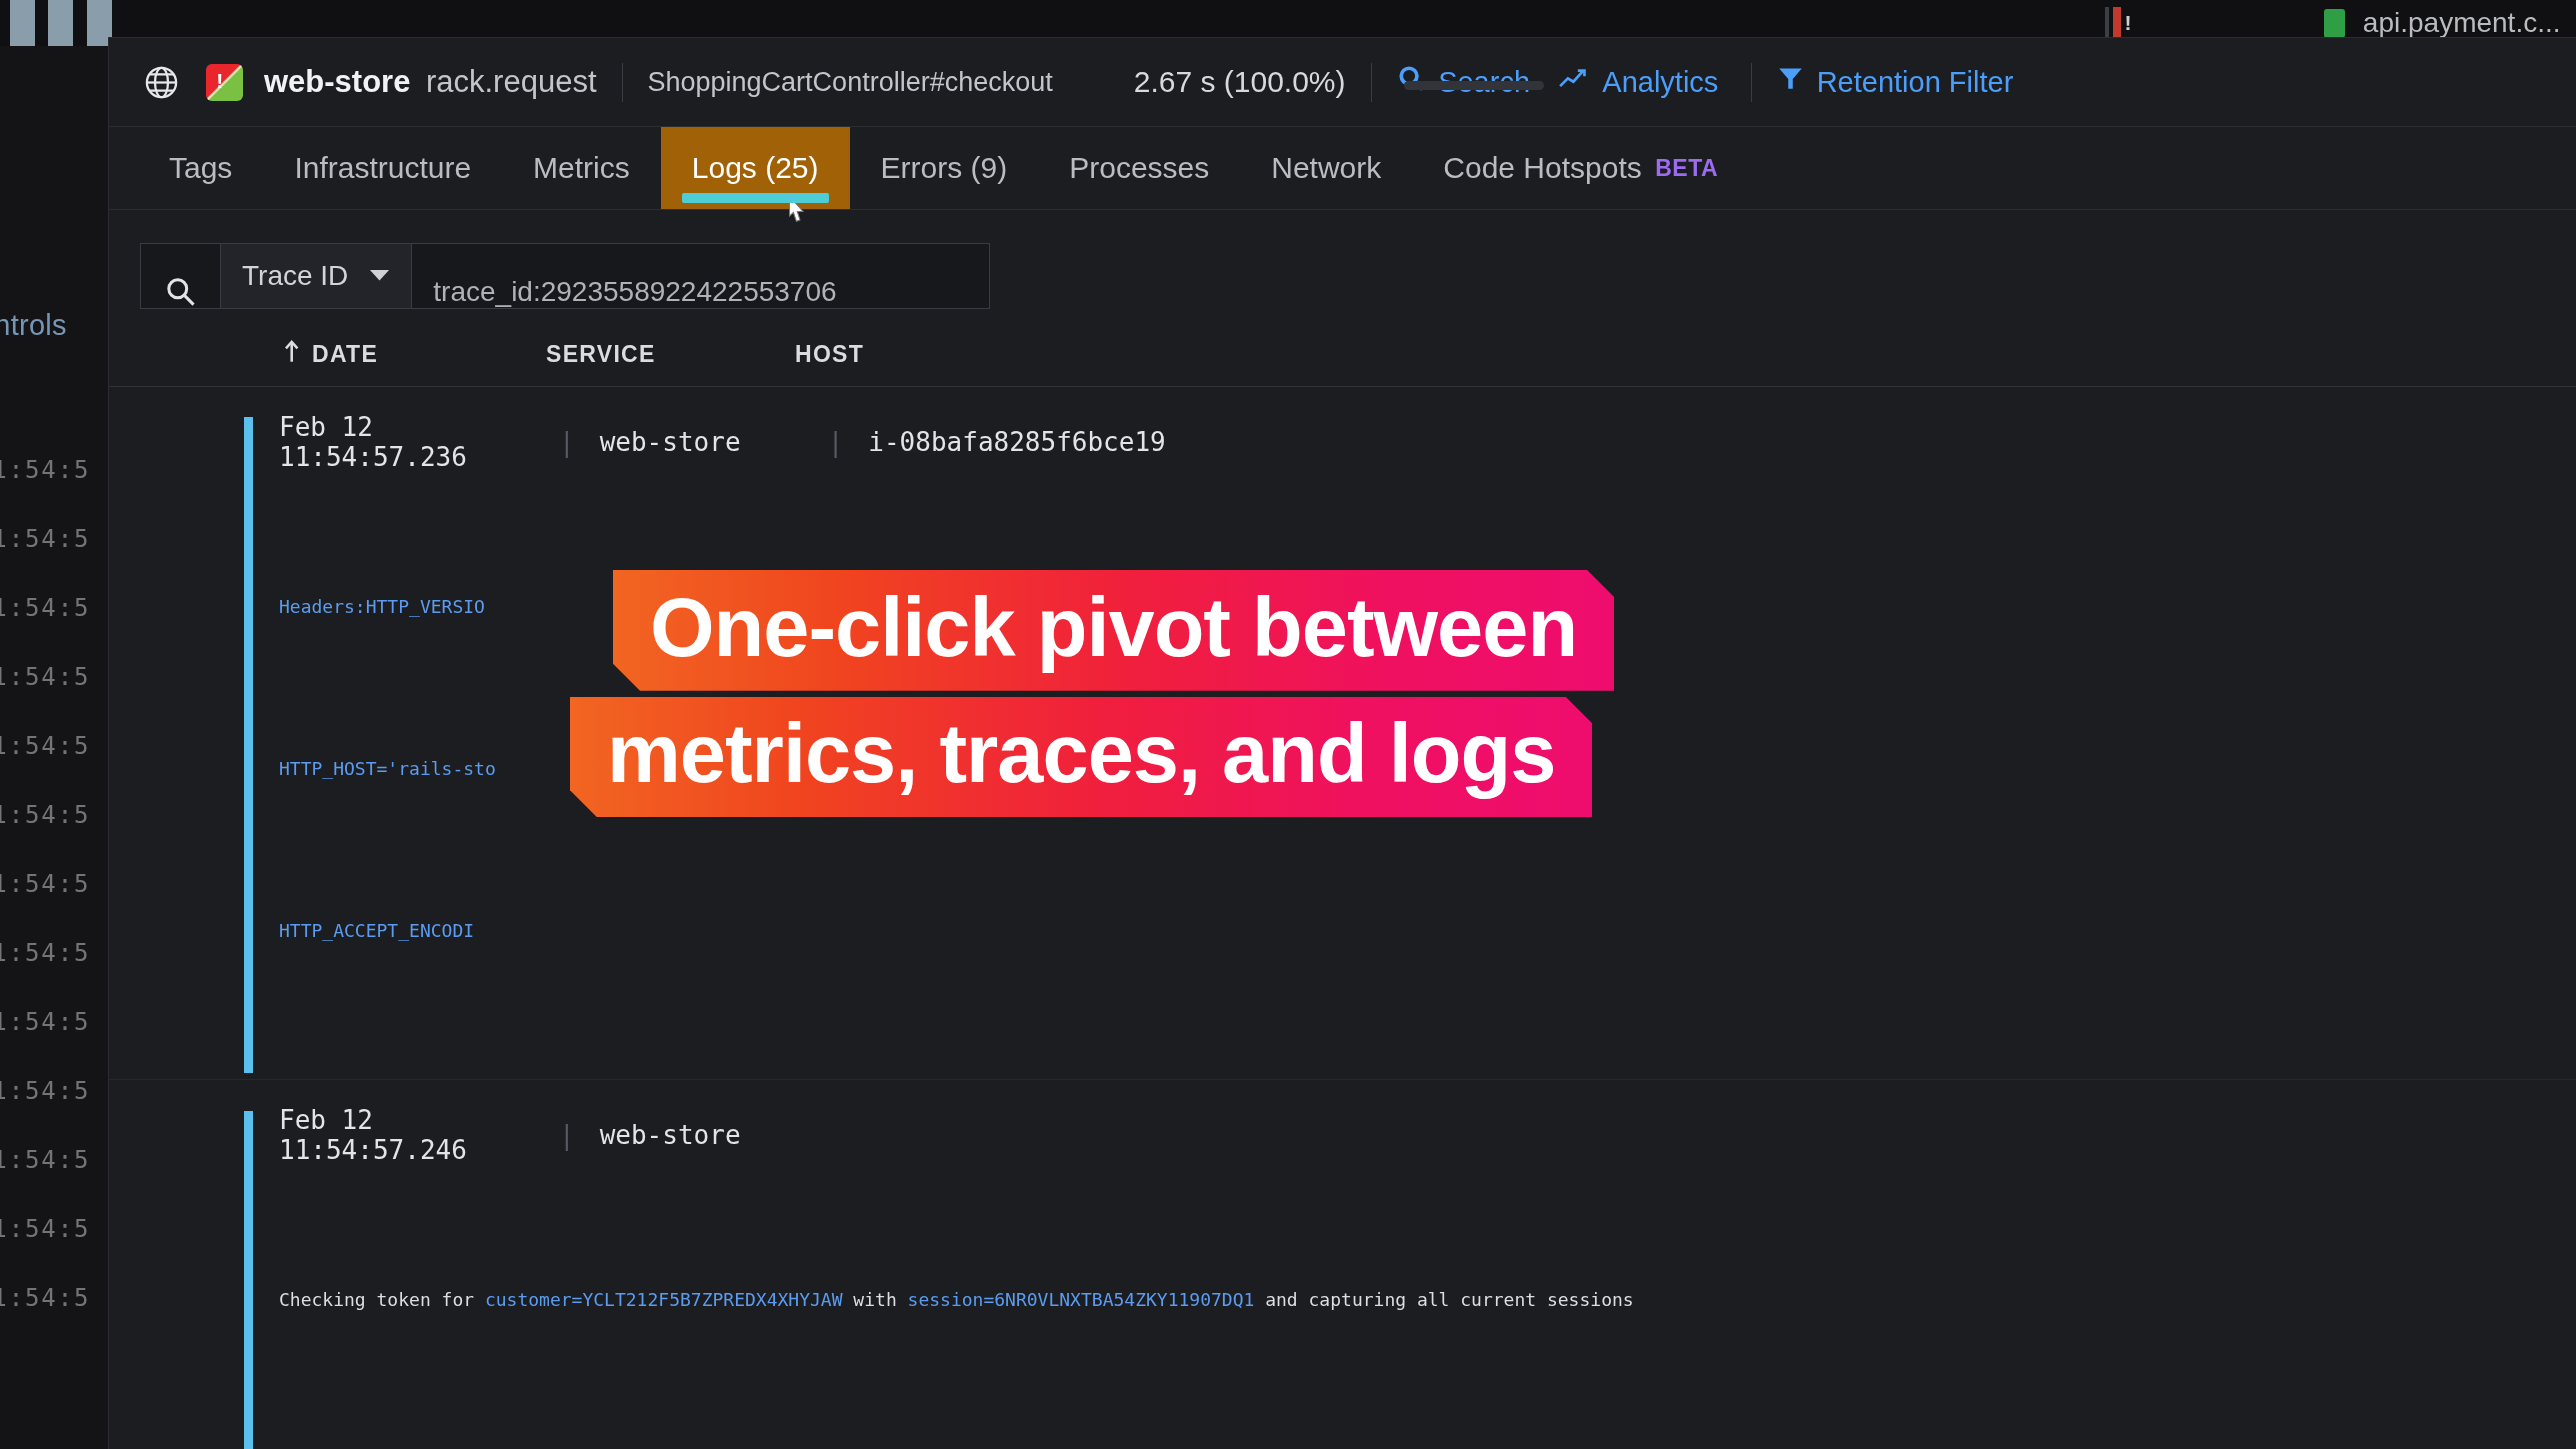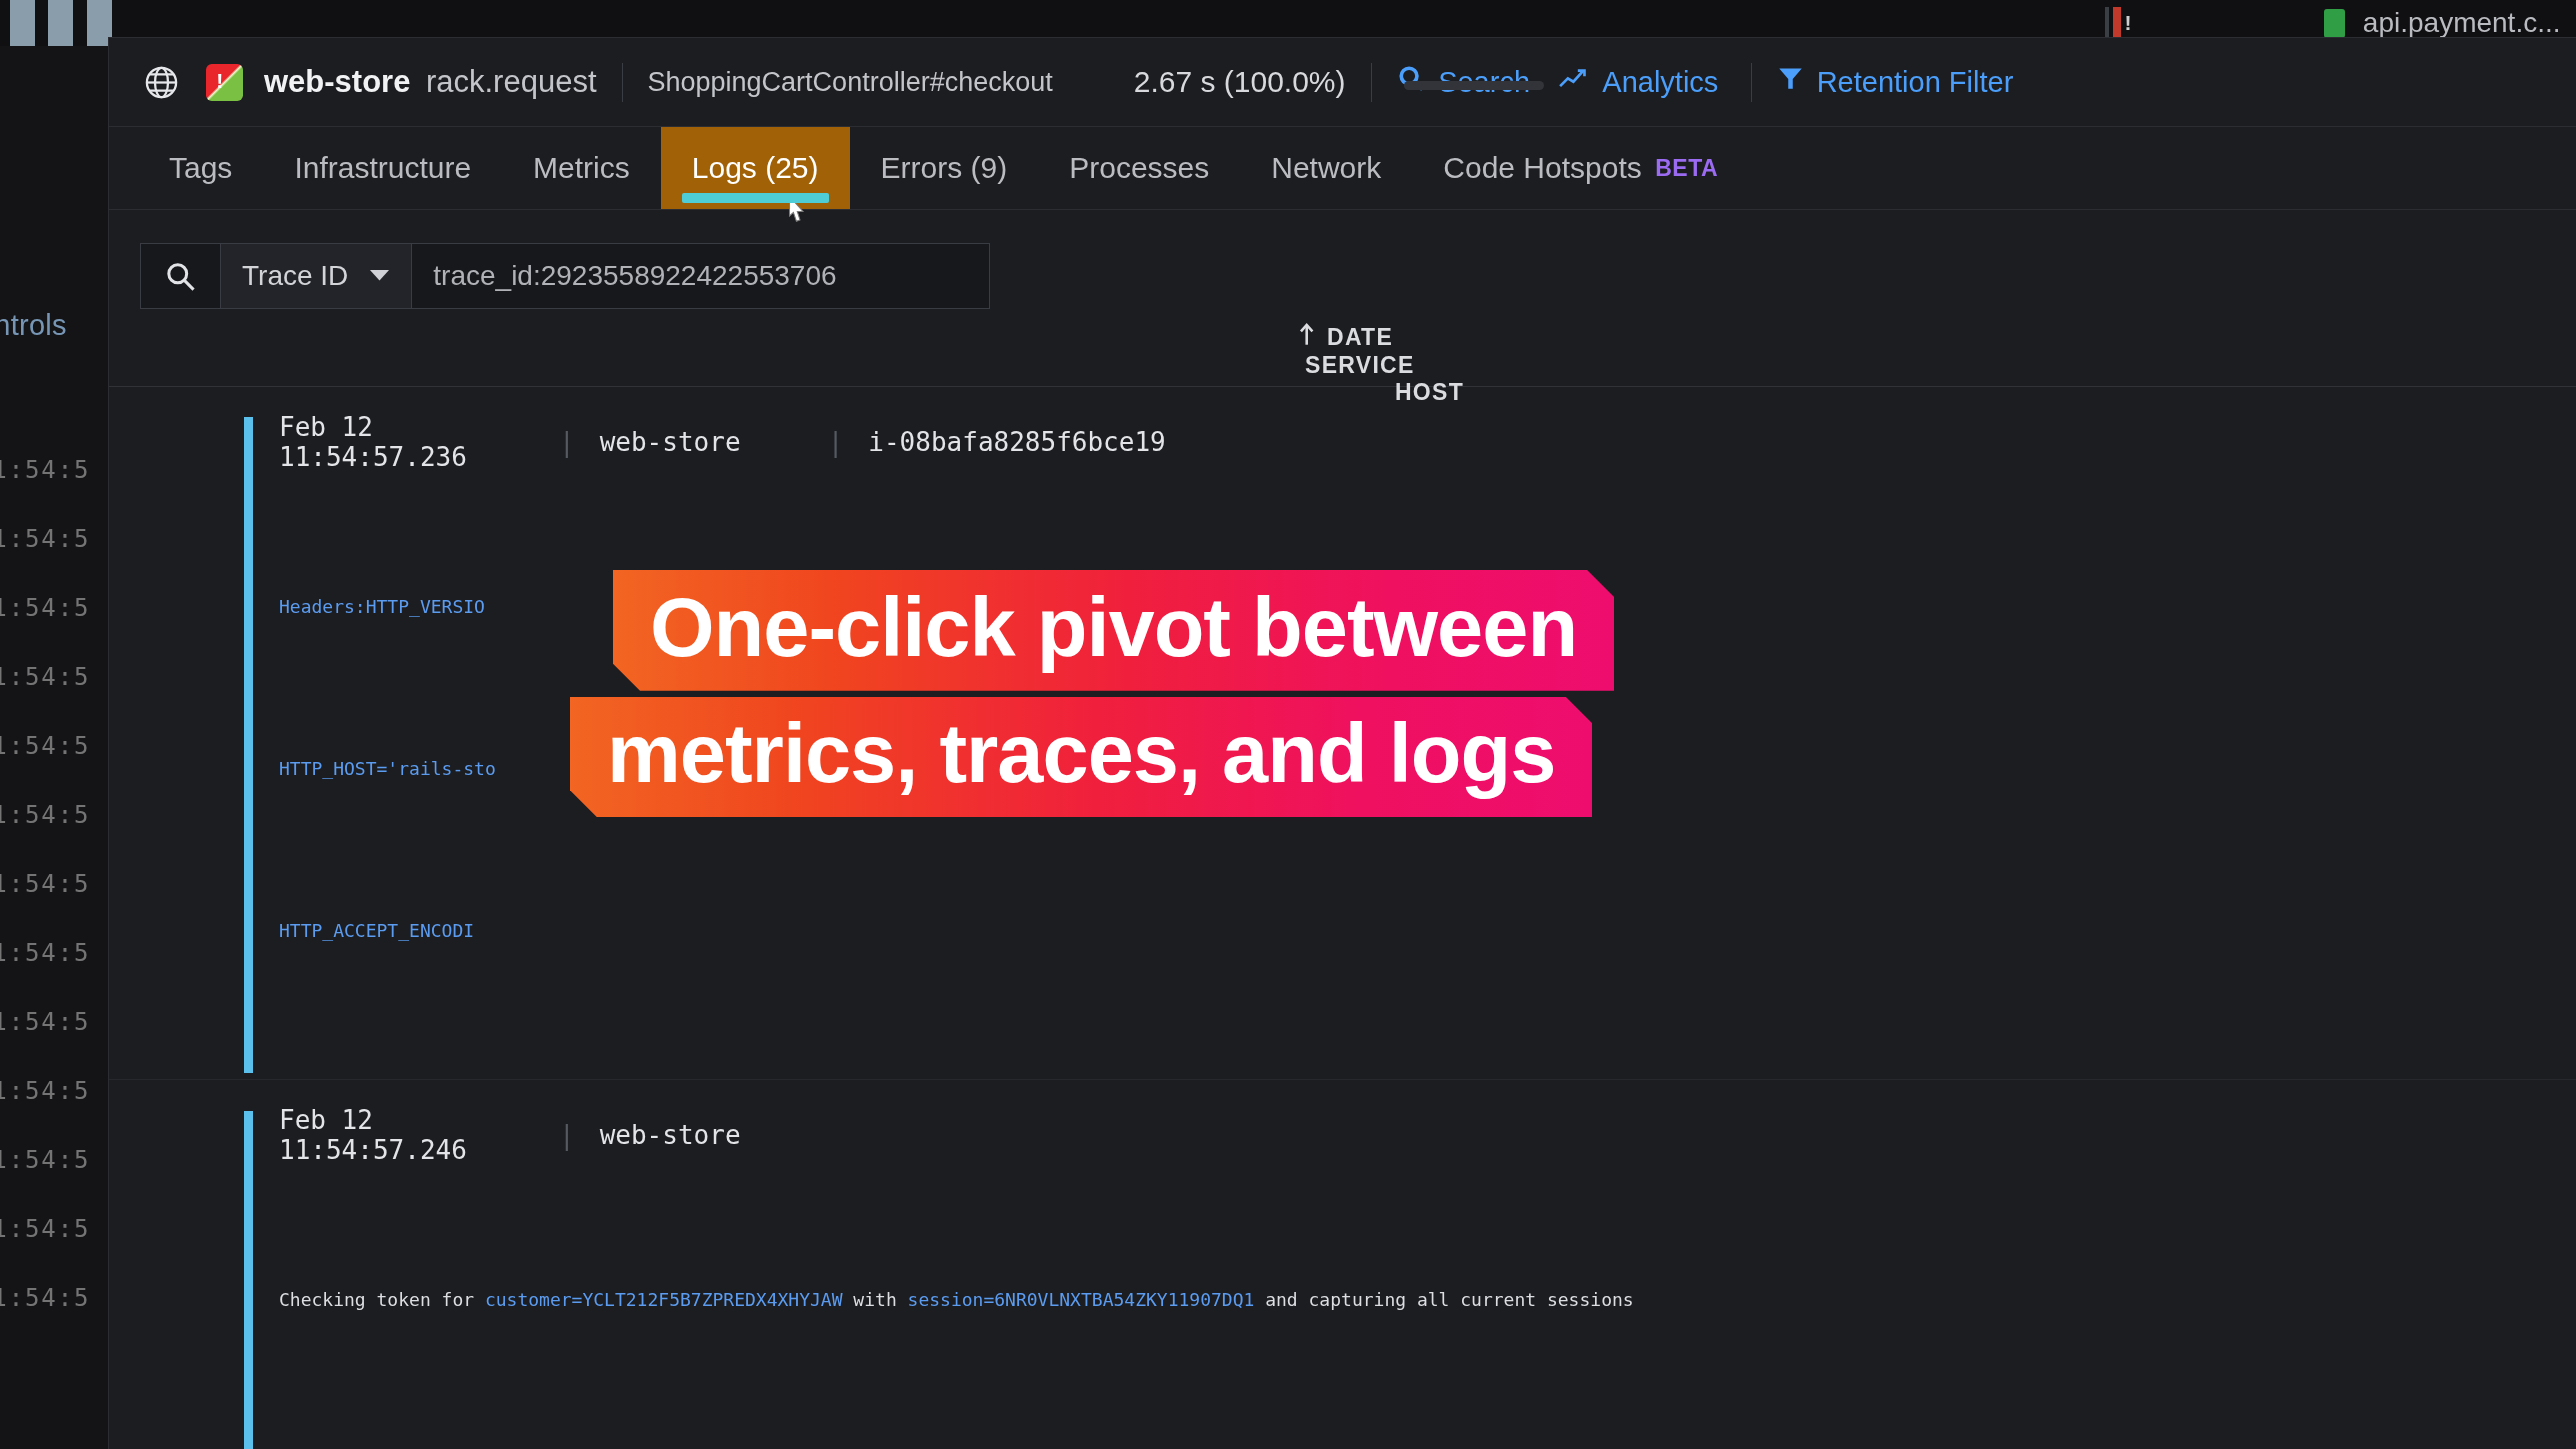--- a/index.html
+++ b/index.html
@@ -74,28 +74,28 @@
   .tab.active { background: #a16207; color: #ffffff; }
   .tab.active::after {
     content: ""; position: absolute; left: 21px; right: 21px; bottom: 5.8px; height: 10.6px;
     background: #4ecdd6; border-radius: 1.9px;
   }
   .tab .beta { color: #9b6bf2; font-size: 23px; font-weight: 700; margin-left: 13.5px; letter-spacing: 0.5px; }
   .cursor-hand { position: absolute; left: 124px; bottom: -19.3px; width: 27px; height: 33px; }
 
   
   #searchbar-wrap { padding: 33px 31px 13.5px 31px; }
-  #searchbar { display: flex; align-items: center; height: 66px; width: 850px; border: 1px solid #3a3c43; background: #17181b; }
+  #searchbar { display: flex; align-items: flex-end; height: 66px; width: 850px; border: 1px solid #3a3c43; background: #17181b; }
   .sb-icon { width: 79px; display:flex; align-items:center; justify-content:center; flex:none; }
   .sb-facet { display:flex; align-items:center; gap: 21px; height: 100%; padding: 0 21px; background: #22242a; border-left: 1px solid #3a3c43; border-right:1px solid #3a3c43; }
   .sb-facet-label { color:#d2d4d8; font-size: 28px; }
   .sb-query { color:#b0b2b8; font-size: 28px; padding-left: 21px; }
 
   
-  #log-head { display: flex; align-items: center; height: 64px; padding-left: 174px; border-bottom: 1px solid #303238; flex-direction: column; }
+  #log-head { display: flex; align-items: center; height: 64px; padding-left: 174px; border-bottom: 1px solid #303238; }
   #log-head .th { color: #dadce0; font-size: 23px; font-weight: 700; letter-spacing: 1.3px; }
   #log-head .th.date { width: 263px; display:flex; align-items:center; gap: 11.6px; }
   #log-head .th.service { width: 249px; }
 
   
   #log-list { position: relative; }
   .log-row { position: relative; border-bottom: 1px solid #26282e; padding: 0 0 0 170px; }
   .log-row::before {
     content:""; position:absolute; left: 135px; top: 5.8px; bottom: 5.8px; width: 8.7px;
     background: #5bc0eb;

